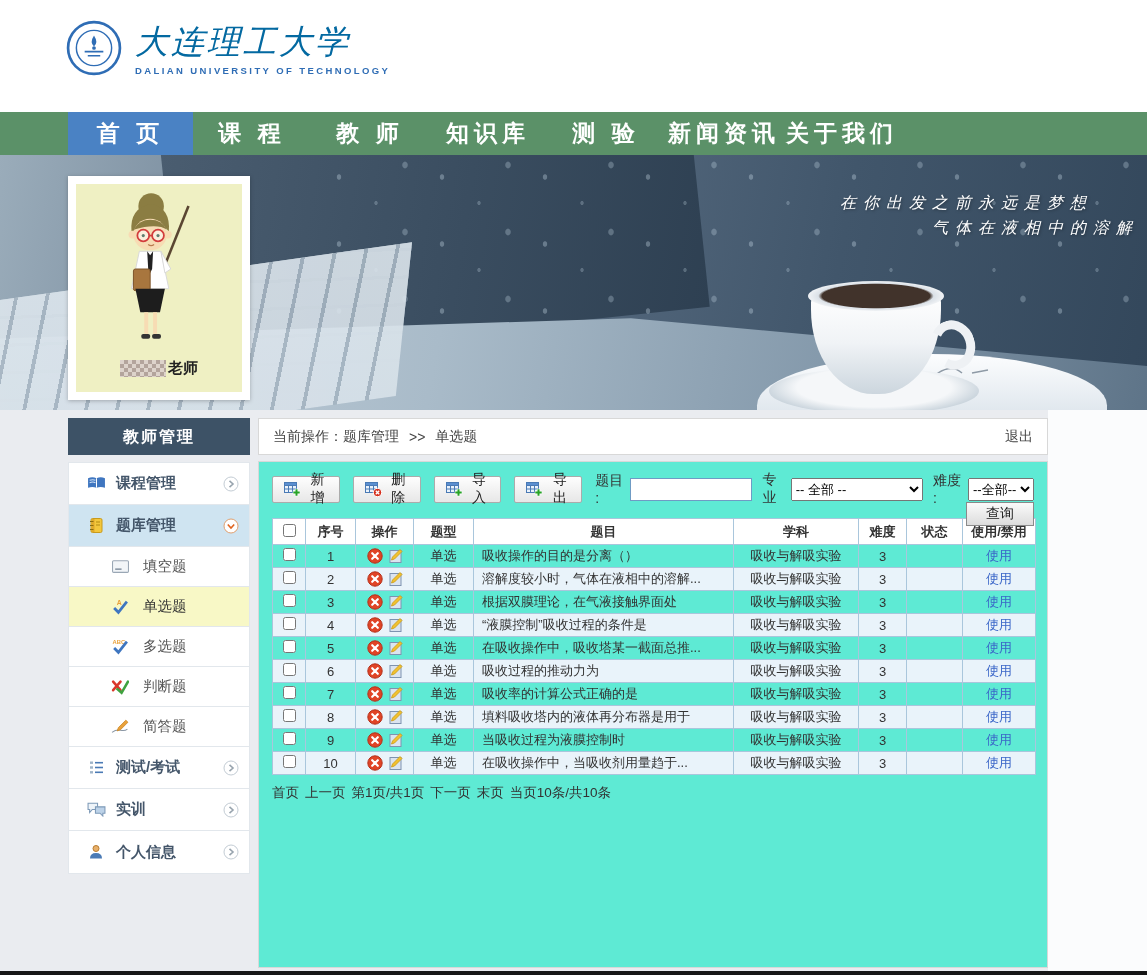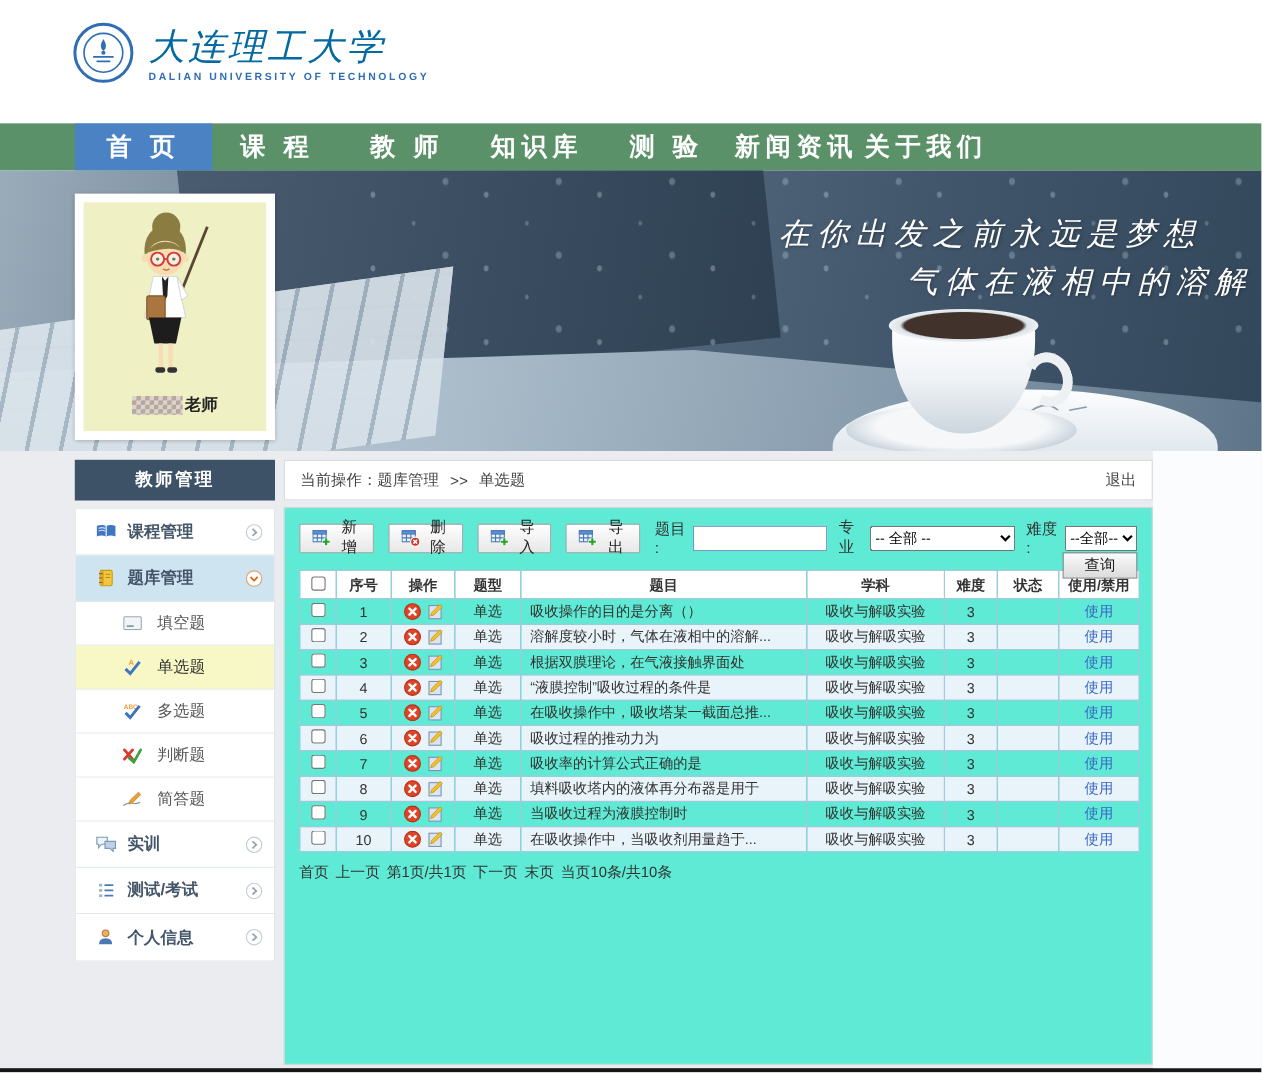--- a/index.html
+++ b/index.html
@@ -43,21 +43,21 @@
   .saucer { position:absolute; right:168px; bottom:-4px; width:210px; height:46px; border-radius:50%;
     background:radial-gradient(ellipse at 50% 42%, #f5f7f9 52%, #ccd6de 72%, #a9b8c3 100%); }
   .cup-body { position:absolute; right:206px; bottom:16px; width:130px; height:102px;
     background:linear-gradient(180deg,#ffffff 0%,#f0f3f6 50%,#ccd6de 100%);
     border-radius:10px 10px 62px 62px / 10px 10px 84px 84px; }
   .cup-rim { position:absolute; right:203px; bottom:99px; width:136px; height:30px; border-radius:50%;
     background:radial-gradient(ellipse at 50% 50%, #41332b 56%, #dbe1e7 60%, #ffffff 78%, #e7ecf0 100%); }
   .cup-handle { position:absolute; right:172px; bottom:40px; width:44px; height:50px;
     border:9px solid #eef1f4; border-radius:50%; border-left-color:transparent; transform:rotate(-18deg); }
   .quote { position:absolute; top:36px; right:8px; text-align:right; color:#fff;
-    font-family:"DejaVu Serif", serif; font-style:italic; font-size:28px; letter-spacing:7px;
+    font-family:"DejaVu Serif", serif; font-style:italic; font-size:16px; letter-spacing:7px;
     text-shadow:1px 1px 3px rgba(0,0,0,.35); line-height:1.55; }
   .quote .q1 { padding-right:46px; }
 
   .avatar-card { position:absolute; left:68px; top:21px; width:182px; height:224px; background:#fff;
     box-shadow:0 1px 4px rgba(0,0,0,.25); padding:8px; }
   .avatar-inner { position:relative; width:100%; height:100%; background:#eff0c3; text-align:center; }
   .avatar-pic { padding-top:6px; }
   .avatar-name { position:absolute; bottom:14px; width:100%; font-size:15px; font-weight:bold; color:#222;
     display:flex; align-items:center; justify-content:center; gap:2px; }
   .redacted { display:inline-block; width:46px; height:17px;
@@ -295,45 +295,45 @@
             <span class="mi-icon" style="display: inline-flex;">
               <svg width="18" height="15" viewBox="0 0 17 14">
                 <path d="M1,12.5 Q5,9.5 9,10.5 Q13,11.5 15.5,9.5" stroke="#8a97a5" fill="none"></path>
                 <path d="M14,1 L7,8 L5.8,11.2 L9,10 L16,3 Z" fill="#e9a13b" stroke="#c9821d" stroke-width="0.7"></path>
               </svg>
             </span>
             <span class="mi-label">简答题</span>
           </li>
           <li class="mi main">
             <span class="mi-icon" style="display: inline-flex;">
-              <svg width="19" height="15" viewBox="0 0 18 14">
-                <path d="M1,1 h9 v6 h-5 l-2.5,3 v-3 h-1.5 Z" fill="#eef4f9" stroke="#7e9ab8"></path>
-                <path d="M8,4.5 h9 v6 h-2 v2.7 l-2.7,-2.7 h-4.3 Z" fill="#bcd2e8" stroke="#7e9ab8"></path>
-              </svg>
-            </span>
-            <span class="mi-label">实训</span>
-            <span class="mi-chev">
-              <svg width="16" height="16" viewBox="0 0 16 16">
-                <circle cx="8" cy="8" r="7" fill="#fff" stroke="#c3ccd4"></circle>
-                <path d="M6.5,4.8 L10,8 L6.5,11.2" stroke="#98a4ae" stroke-width="1.6" fill="none"></path>
-              </svg>
-            </span>
-          </li>
-          <li class="mi main">
-            <span class="mi-icon" style="display: inline-flex;">
               <svg width="15" height="15" viewBox="0 0 15 14">
                 <rect x="1" y="1" width="3" height="2.4" fill="#9fb4c8"></rect>
                 <rect x="1" y="5.8" width="3" height="2.4" fill="#9fb4c8"></rect>
                 <rect x="1" y="10.6" width="3" height="2.4" fill="#9fb4c8"></rect>
                 <line x1="6" y1="2.2" x2="14" y2="2.2" stroke="#4a7ab5" stroke-width="1.6"></line>
                 <line x1="6" y1="7" x2="14" y2="7" stroke="#4a7ab5" stroke-width="1.6"></line>
                 <line x1="6" y1="11.8" x2="14" y2="11.8" stroke="#4a7ab5" stroke-width="1.6"></line>
               </svg>
             </span>
             <span class="mi-label">测试/考试</span>
+            <span class="mi-chev">
+              <svg width="16" height="16" viewBox="0 0 16 16">
+                <circle cx="8" cy="8" r="7" fill="#fff" stroke="#c3ccd4"></circle>
+                <path d="M6.5,4.8 L10,8 L6.5,11.2" stroke="#98a4ae" stroke-width="1.6" fill="none"></path>
+              </svg>
+            </span>
+          </li>
+          <li class="mi main">
+            <span class="mi-icon" style="display: inline-flex;">
+              <svg width="19" height="15" viewBox="0 0 18 14">
+                <path d="M1,1 h9 v6 h-5 l-2.5,3 v-3 h-1.5 Z" fill="#eef4f9" stroke="#7e9ab8"></path>
+                <path d="M8,4.5 h9 v6 h-2 v2.7 l-2.7,-2.7 h-4.3 Z" fill="#bcd2e8" stroke="#7e9ab8"></path>
+              </svg>
+            </span>
+            <span class="mi-label">实训</span>
             <span class="mi-chev">
               <svg width="16" height="16" viewBox="0 0 16 16">
                 <circle cx="8" cy="8" r="7" fill="#fff" stroke="#c3ccd4"></circle>
                 <path d="M6.5,4.8 L10,8 L6.5,11.2" stroke="#98a4ae" stroke-width="1.6" fill="none"></path>
               </svg>
             </span>
           </li>
           <li class="mi main">
             <span class="mi-icon" style="display: inline-flex;">
               <svg width="14" height="16" viewBox="0 0 14 15">

